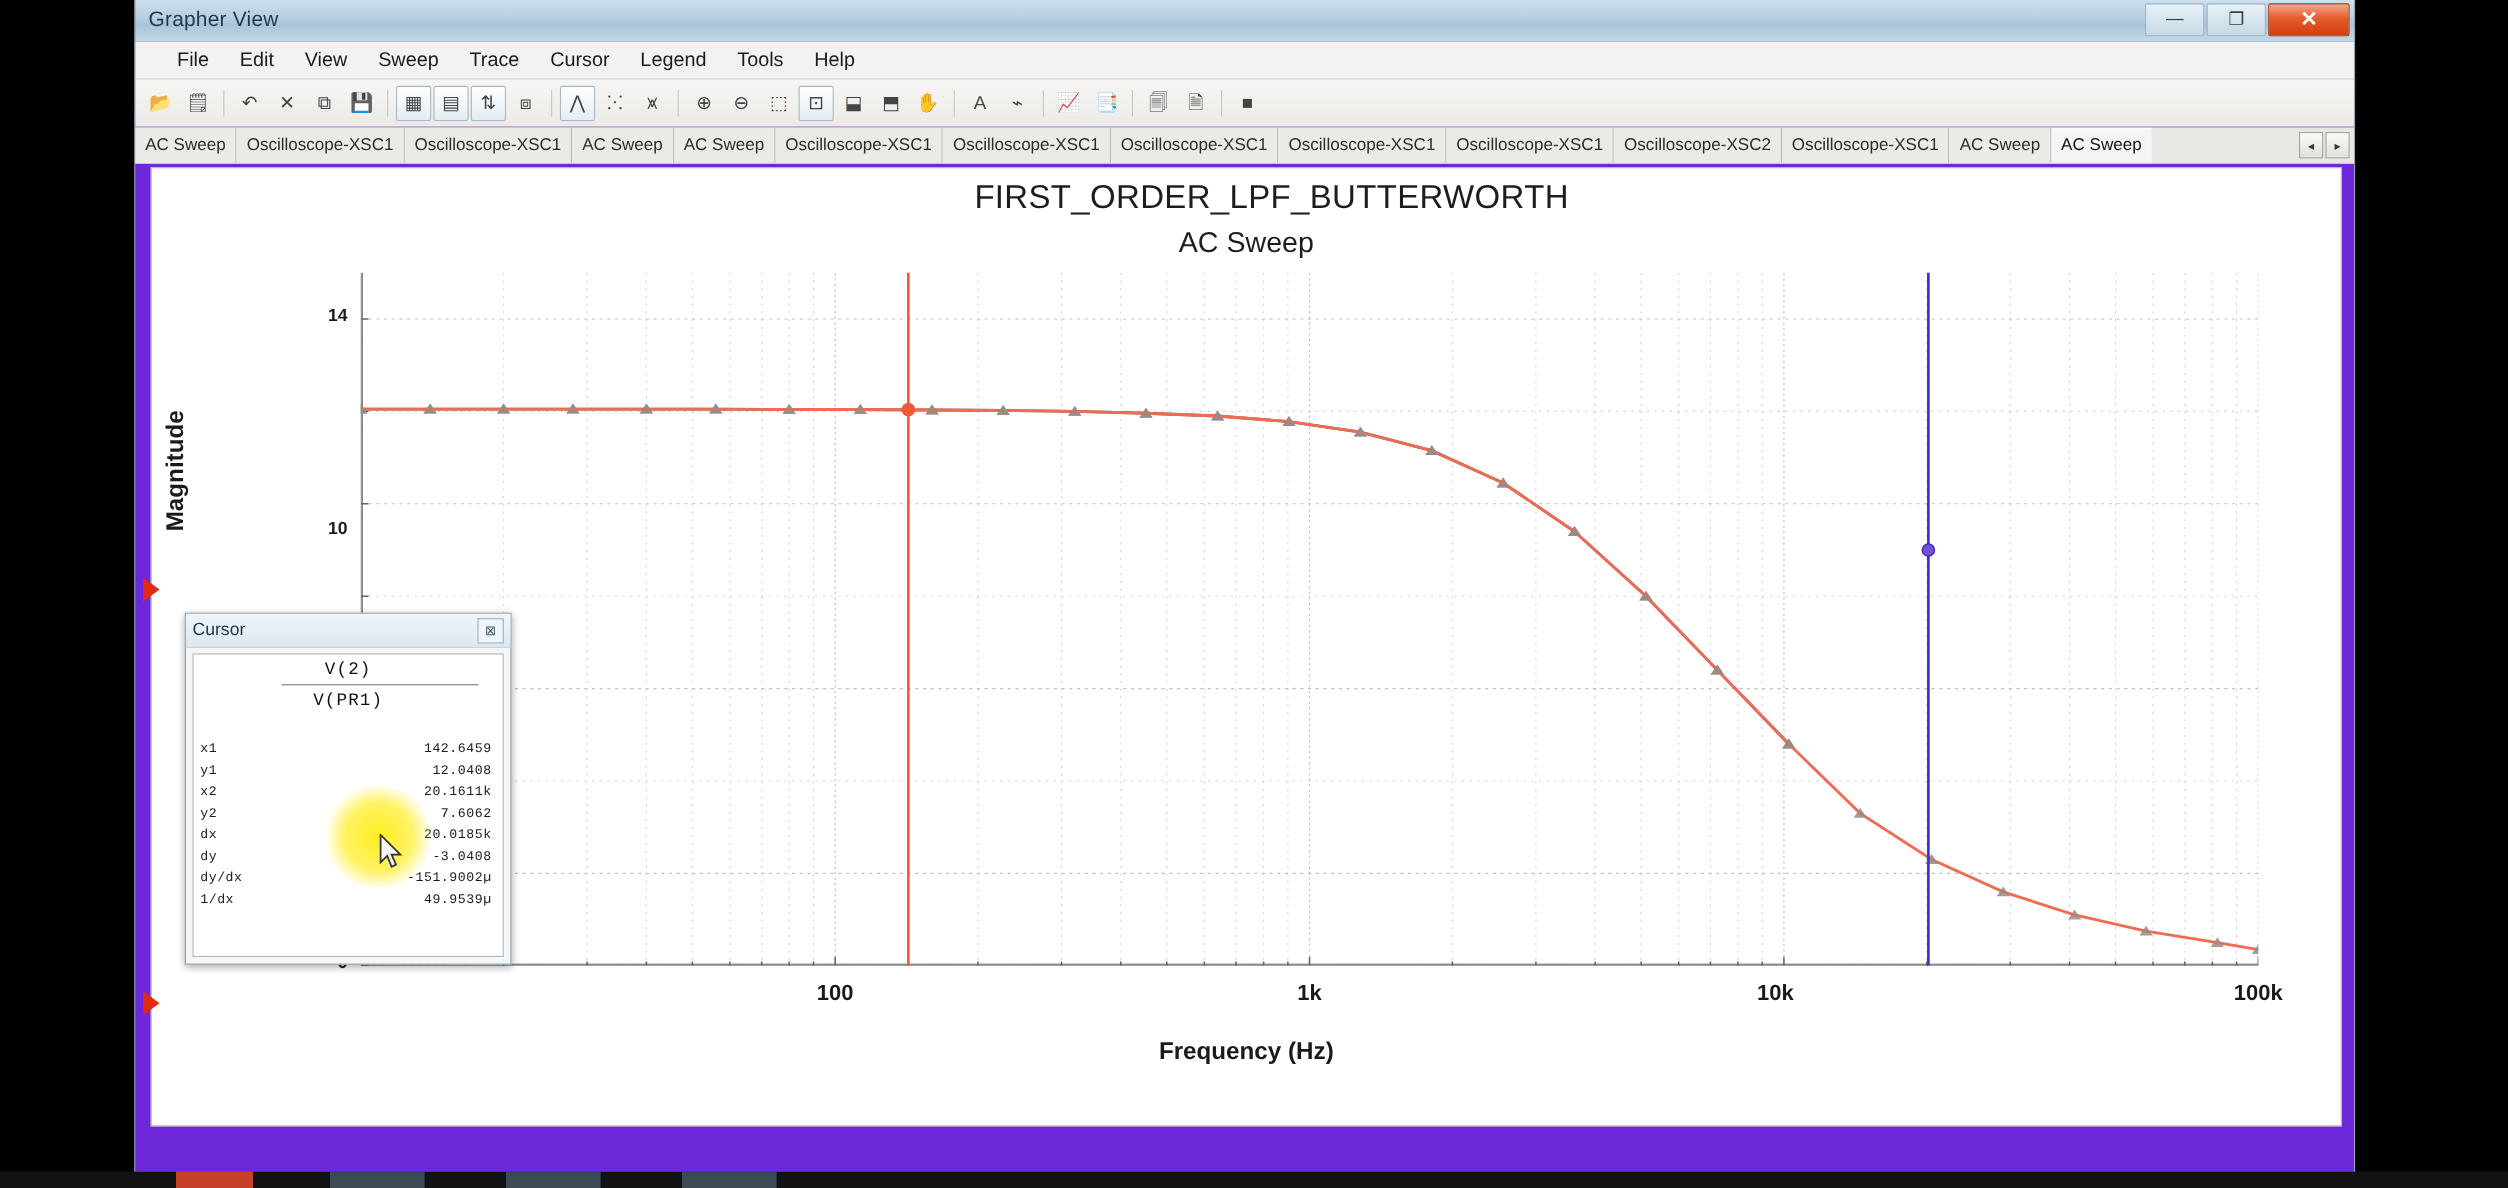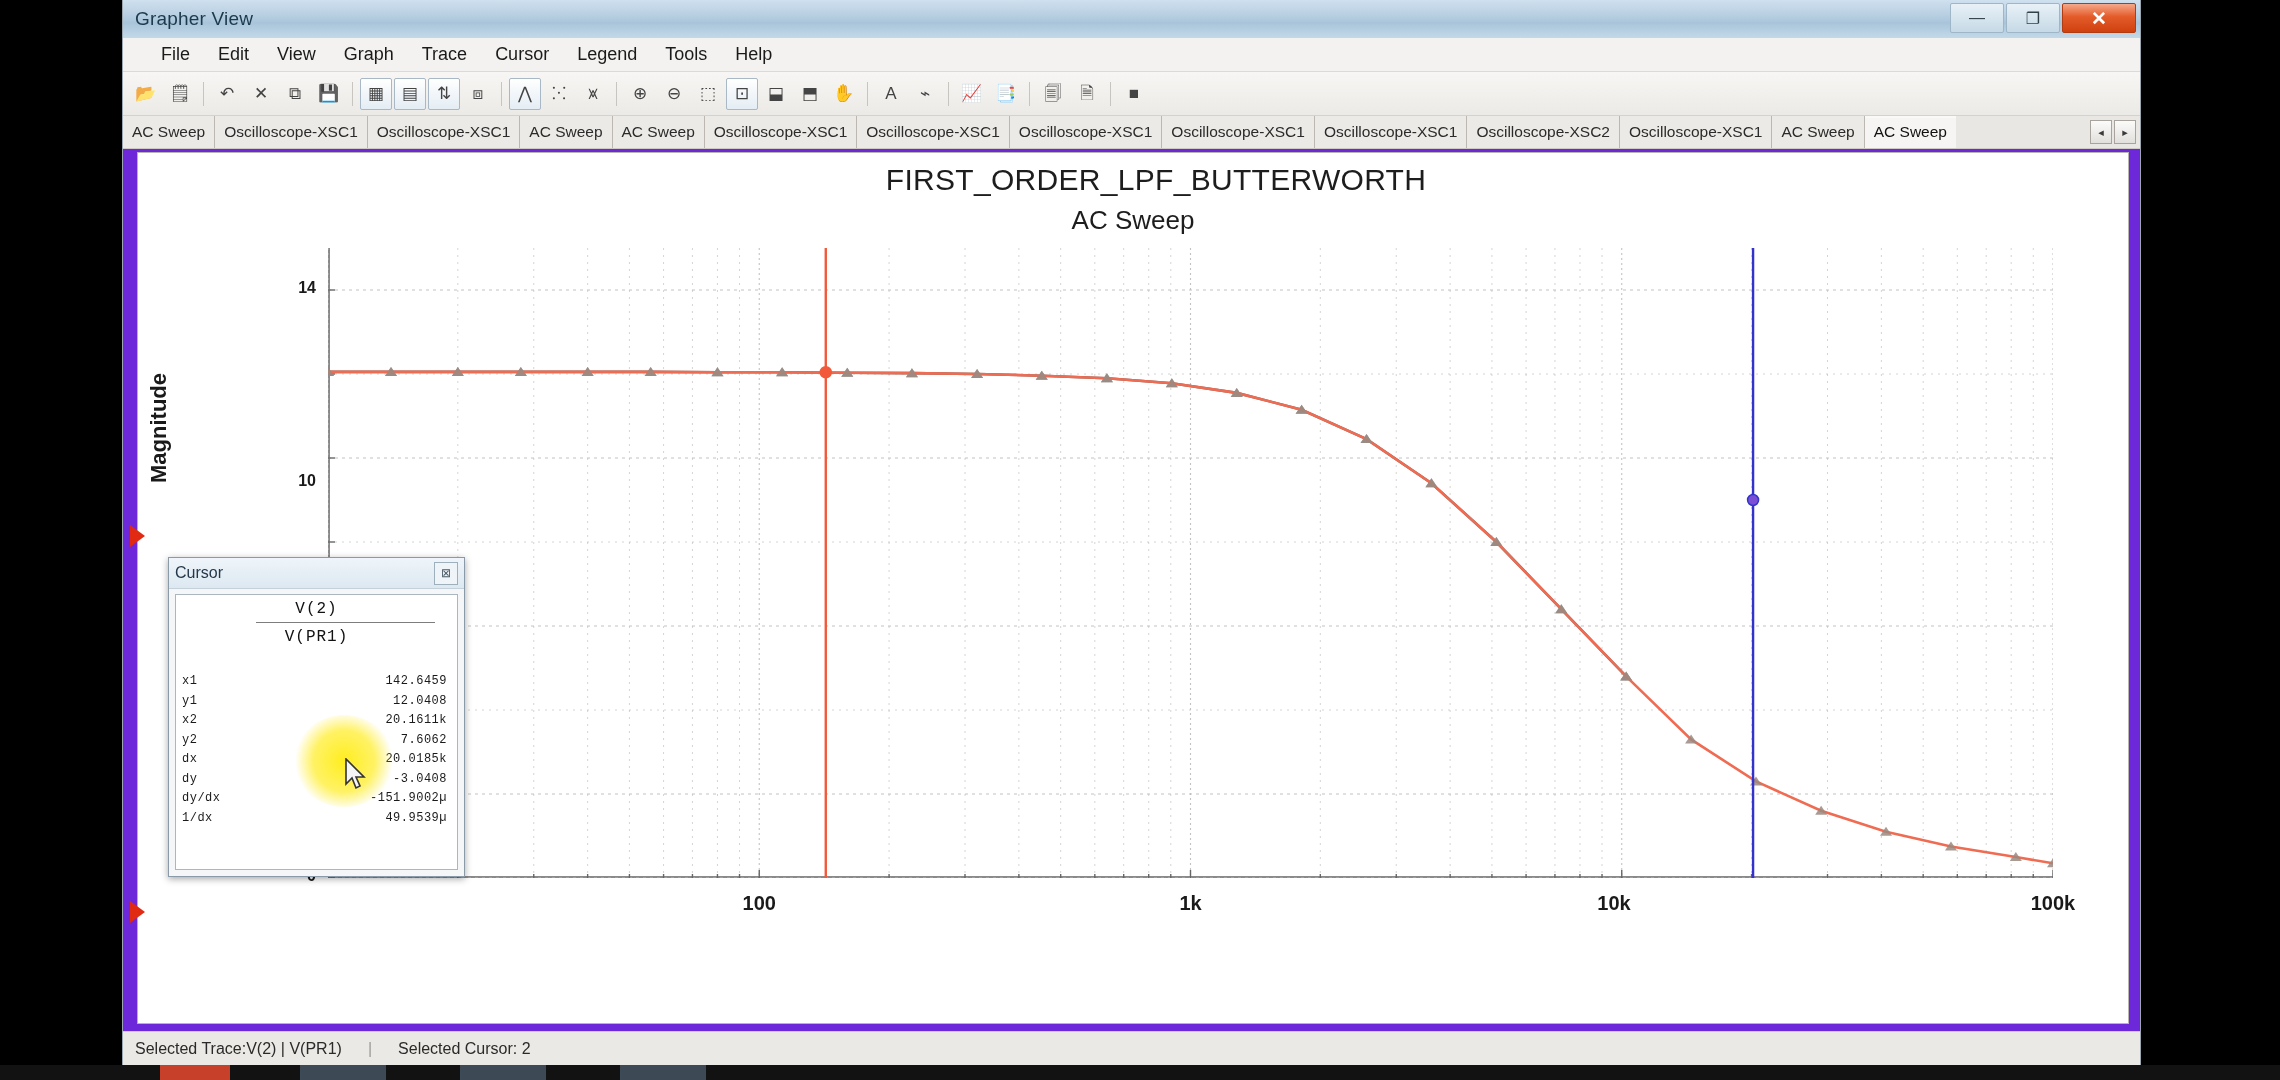--- a/index.html
+++ b/index.html
@@ -229,21 +229,21 @@
         <div class="win-btn">—</div>
         <div class="win-btn">❐</div>
         <div class="win-btn close">✕</div>
       </div>
     </div>
 
     <div class="menubar" id="menubar">
         <div class="menu-item">File</div>
         <div class="menu-item">Edit</div>
         <div class="menu-item">View</div>
-        <div class="menu-item">Graph</div>
+        <div class="menu-item">Sweep</div>
         <div class="menu-item">Trace</div>
         <div class="menu-item">Cursor</div>
         <div class="menu-item">Legend</div>
         <div class="menu-item">Tools</div>
         <div class="menu-item">Help</div>
       </div>
 
     <div class="toolbar" id="toolbar">
         <div class="tb-btn">
           <span class="glyph">📂</span>
@@ -355,20 +355,21 @@
           <div class="tab-arrow">◂</div>
           <div class="tab-arrow">▸</div>
         </div>
       </div>
 
     <div class="graph-pane">
       <div class="chart-title">FIRST_ORDER_LPF_BUTTERWORTH</div>
       <div class="chart-subtitle">AC Sweep</div>
 
       <div class="ylabel">Magnitude</div>
+      <div class="xlabel">Frequency (Hz)</div>
 
       <div class="edge-marker" style="left:-8px; top:372px;"></div>
       <div class="edge-marker" style="left:-8px; top:748px;"></div>
 
       <div class="plot">
         <div class="plot-frame"></div>
         <svg class="plot-svg" id="plot-svg" viewBox="0 0 1725 630" preserveAspectRatio="none">
             <line x1="0" y1="0" x2="0" y2="630" stroke="#b8b8b8" stroke-width="1.1" stroke-dasharray="2,3" opacity="0.85"></line>
             <line x1="129.8191856300919" y1="0" x2="129.8191856300919" y2="630" stroke="#b8b8b8" stroke-width="1" stroke-dasharray="2,5" opacity="0.6"></line>
             <line x1="205.7585410978544" y1="0" x2="205.7585410978544" y2="630" stroke="#b8b8b8" stroke-width="1" stroke-dasharray="2,5" opacity="0.6"></line>
@@ -577,25 +578,20 @@
               <span class="v">49.9539µ</span>
             </div>
           </div>
         <div class="highlight-blob"></div>
         <svg class="mouse-cursor" width="26" height="34" viewBox="0 0 26 34">
           <path d="M2,1 L2,26 L8,20 L12,30 L16,28 L12,19 L20,19 Z" fill="#f5f5f5" stroke="#333" stroke-width="1.6"></path>
         </svg>
       </div>
     </div>
 
-    <div class="statusbar">
-      <span>Selected Trace:V(2) | V(PR1)</span>
-      <span class="status-sep">|</span>
-      <span>Selected Cursor: 2</span>
-    </div>
 
   </div>
 
   <div class="bottom-strip">
     <div class="tb-sliver" style="left:160px;width:70px;background:#c6402a;"></div>
     <div class="tb-sliver" style="left:300px;width:86px;background:#3d4a55;"></div>
     <div class="tb-sliver" style="left:460px;width:86px;background:#3d4a55;"></div>
     <div class="tb-sliver" style="left:620px;width:86px;background:#3d4a55;"></div>
   </div>
 </div>

